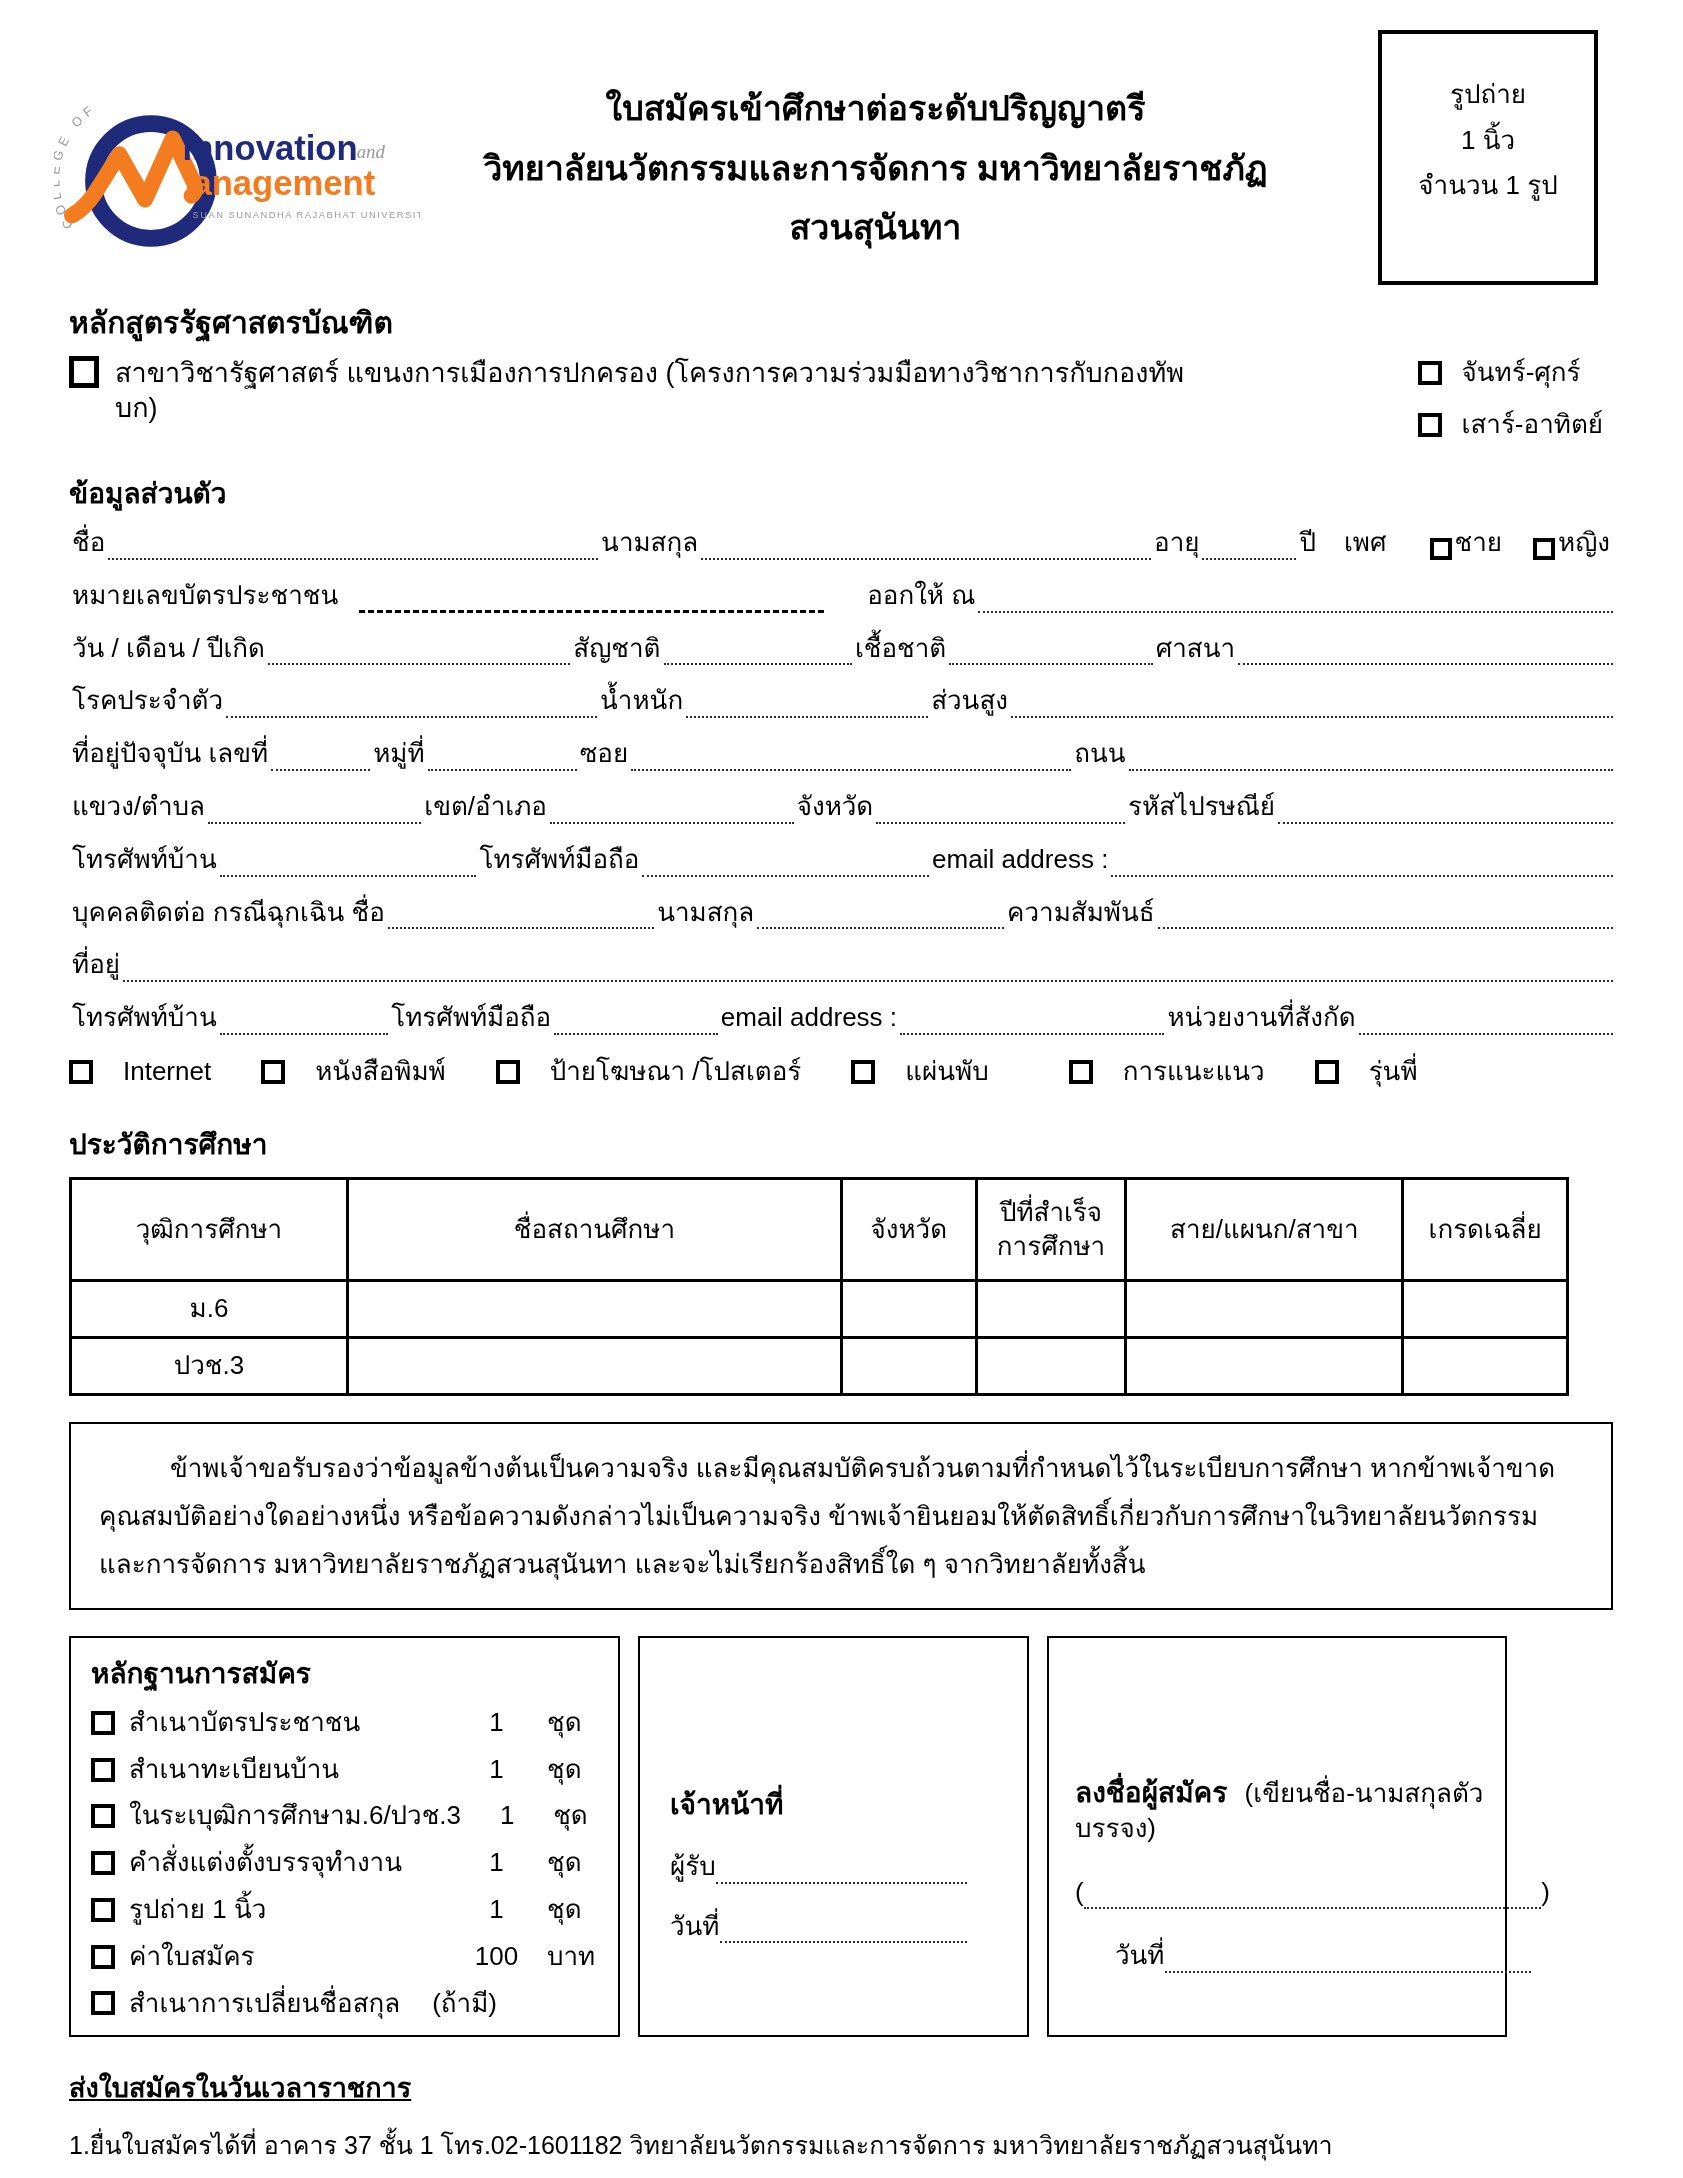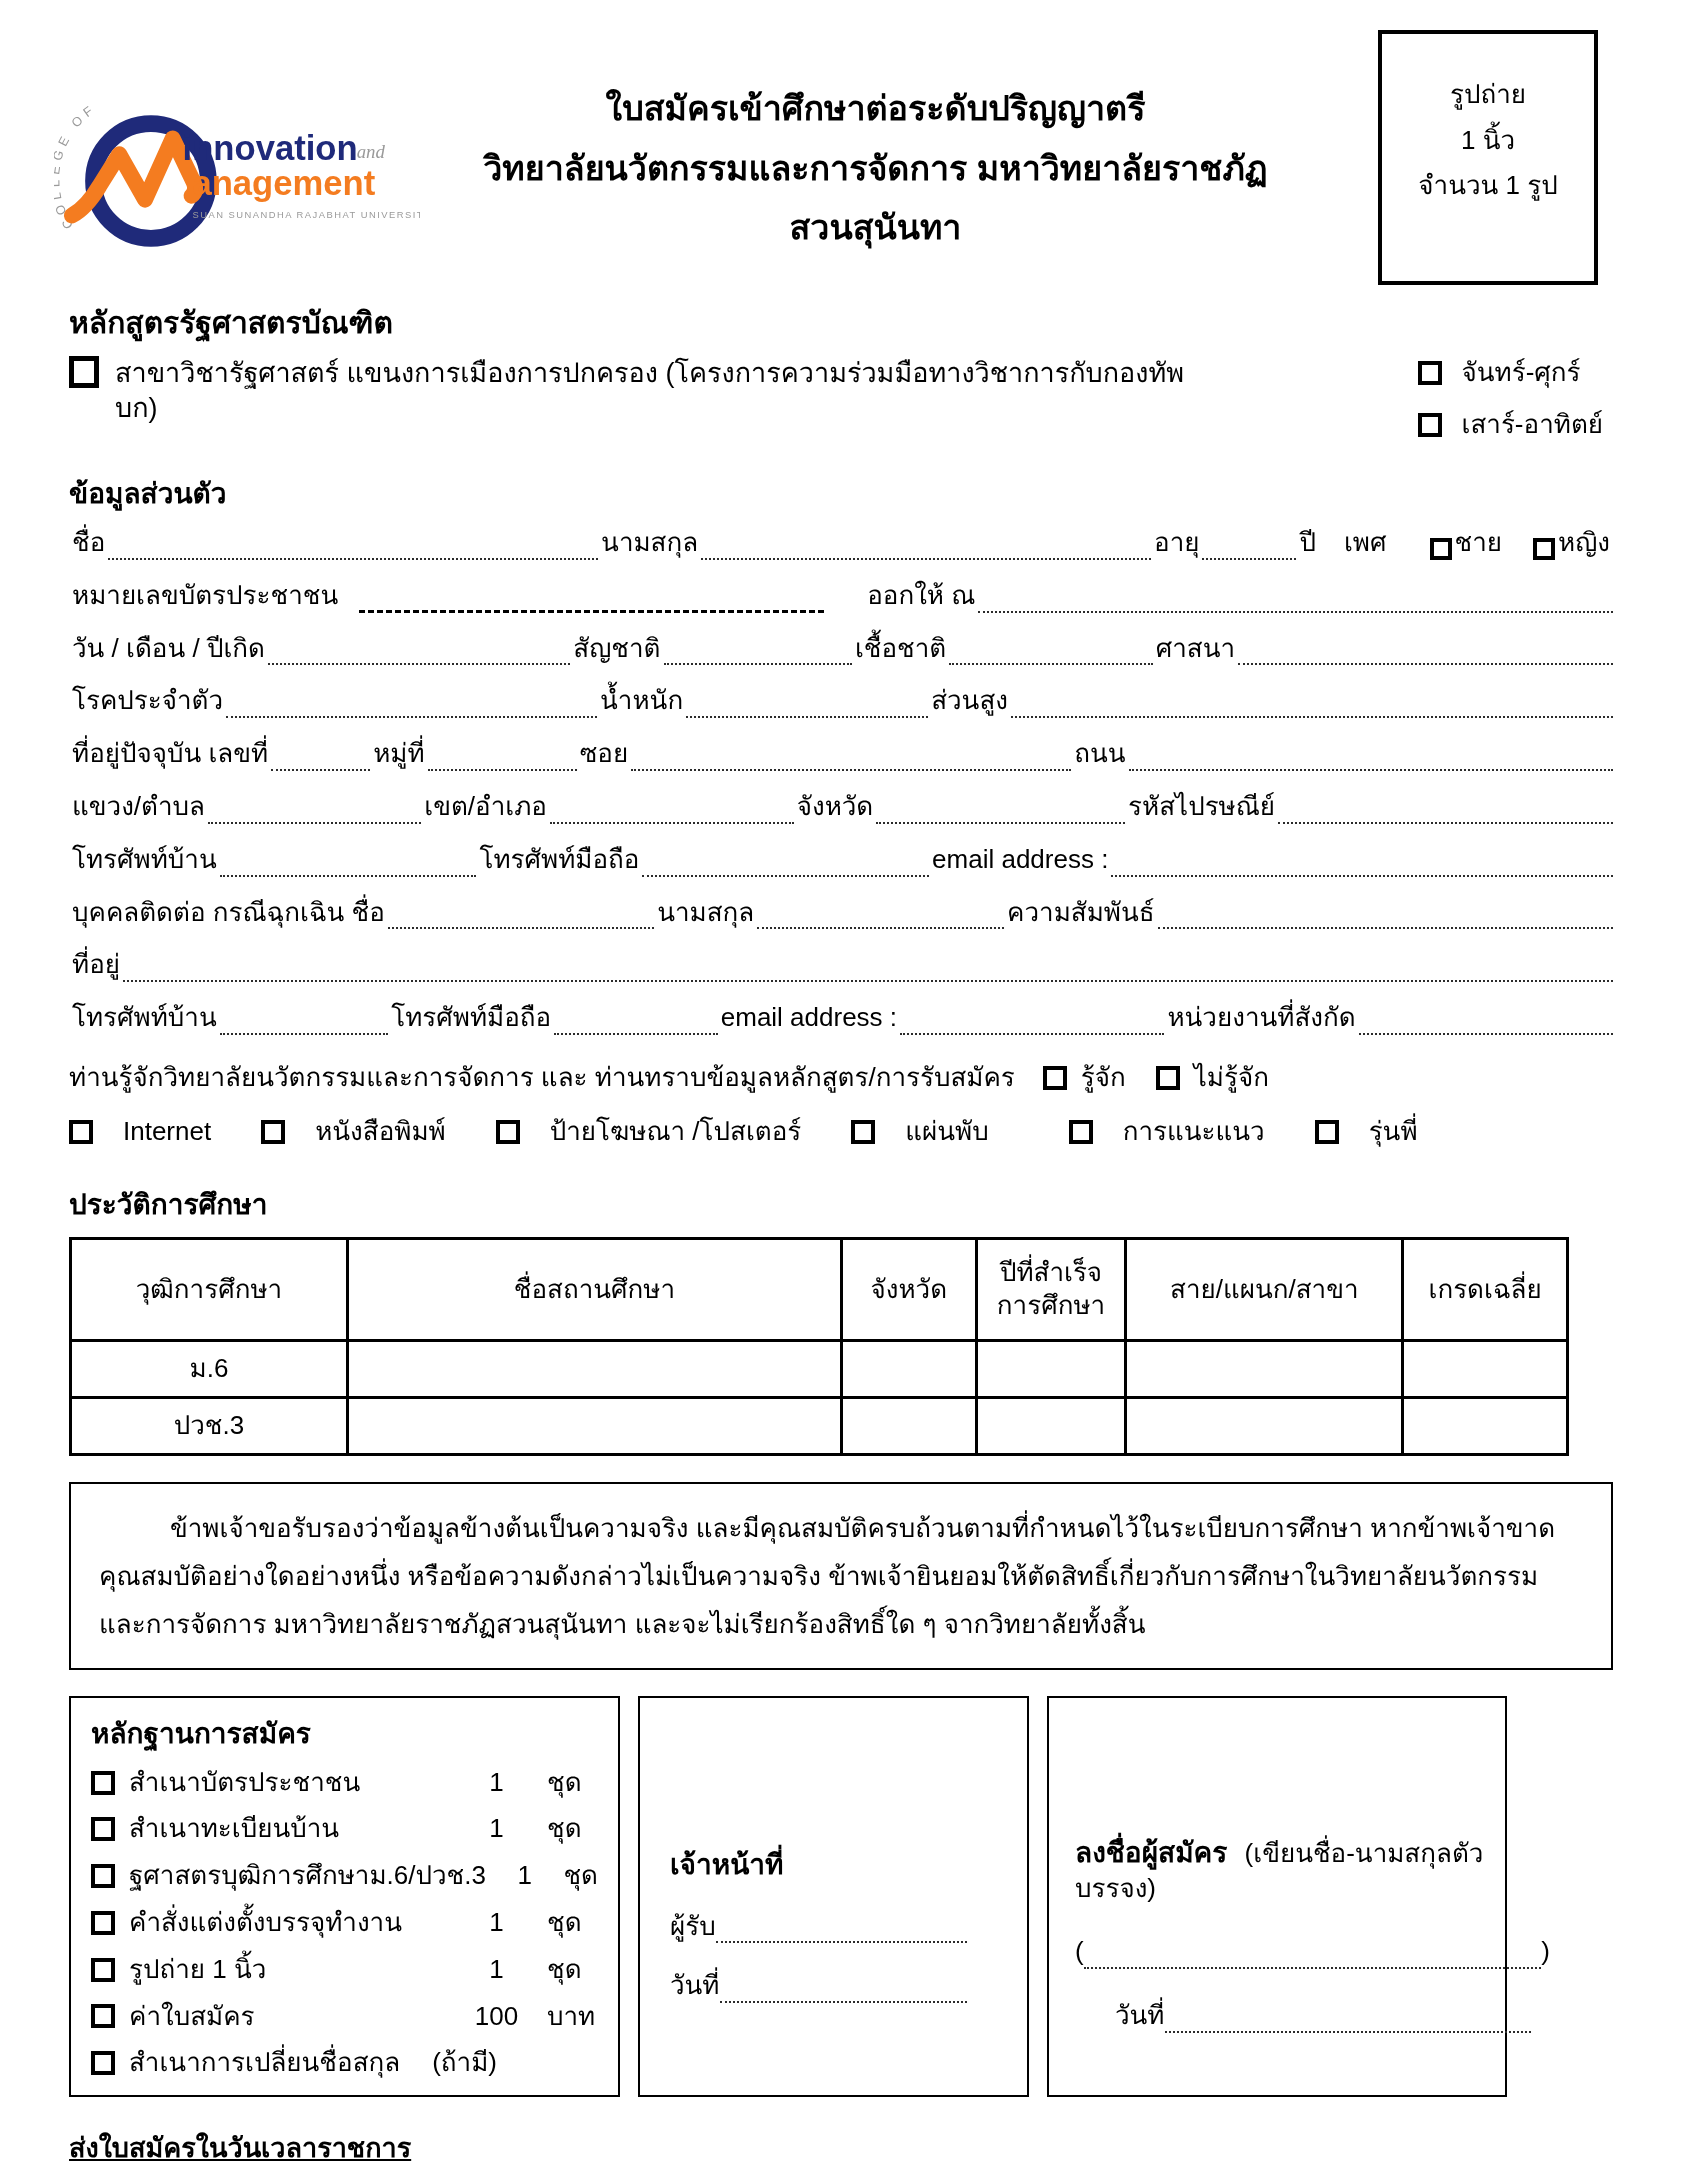--- a/index.html
+++ b/index.html
@@ -204,27 +204,20 @@
     <span class="lb">โทรศัพท์บ้าน</span>
     <span class="dots" style="flex:0.9 1 158px;"></span>
     <span class="lb">โทรศัพท์มือถือ</span>
     <span class="dots" style="flex:0.9 1 153px;"></span>
     <span class="lb">email address :</span>
     <span class="dots" style="flex:1.4 1 248px;"></span>
     <span class="lb">หน่วยงานที่สังกัด</span>
     <span class="dots" style="flex:1.4 1 238px;"></span>
   </div>
 
-  <div class="aw-row1">
-    <span class="lb">ท่านรู้จักวิทยาลัยนวัตกรรมและการจัดการ และ ท่านทราบข้อมูลหลักสูตร/การรับสมัคร</span>
-    <span class="cb" style="margin-left:14px;"></span>
-    <span>รู้จัก</span>
-    <span class="cb" style="margin-left:16px;"></span>
-    <span>ไม่รู้จัก</span>
-  </div>
 
   <div class="aw-row2">
     <span class="aw-item">
       <span class="cb"></span>
       <span>Internet</span>
     </span>
     <span class="aw-item">
       <span class="cb"></span>
       <span>หนังสือพิมพ์</span>
     </span>
@@ -303,21 +296,21 @@
         <span class="ev-unit">ชุด</span>
       </div>
       <div class="ev-item">
         <span class="cb"></span>
         <span class="ev-label">สำเนาทะเบียนบ้าน</span>
         <span class="ev-qty">1</span>
         <span class="ev-unit">ชุด</span>
       </div>
       <div class="ev-item">
         <span class="cb"></span>
-        <span class="ev-label">ฐศาสตรบุฒิการศึกษาม.6/ปวช.3</span>
+        <span class="ev-label">ในระเบุฒิการศึกษาม.6/ปวช.3</span>
         <span class="ev-qty">1</span>
         <span class="ev-unit">ชุด</span>
       </div>
       <div class="ev-item">
         <span class="cb"></span>
         <span class="ev-label">คำสั่งแต่งตั้งบรรจุทำงาน</span>
         <span class="ev-qty">1</span>
         <span class="ev-unit">ชุด</span>
       </div>
       <div class="ev-item">

